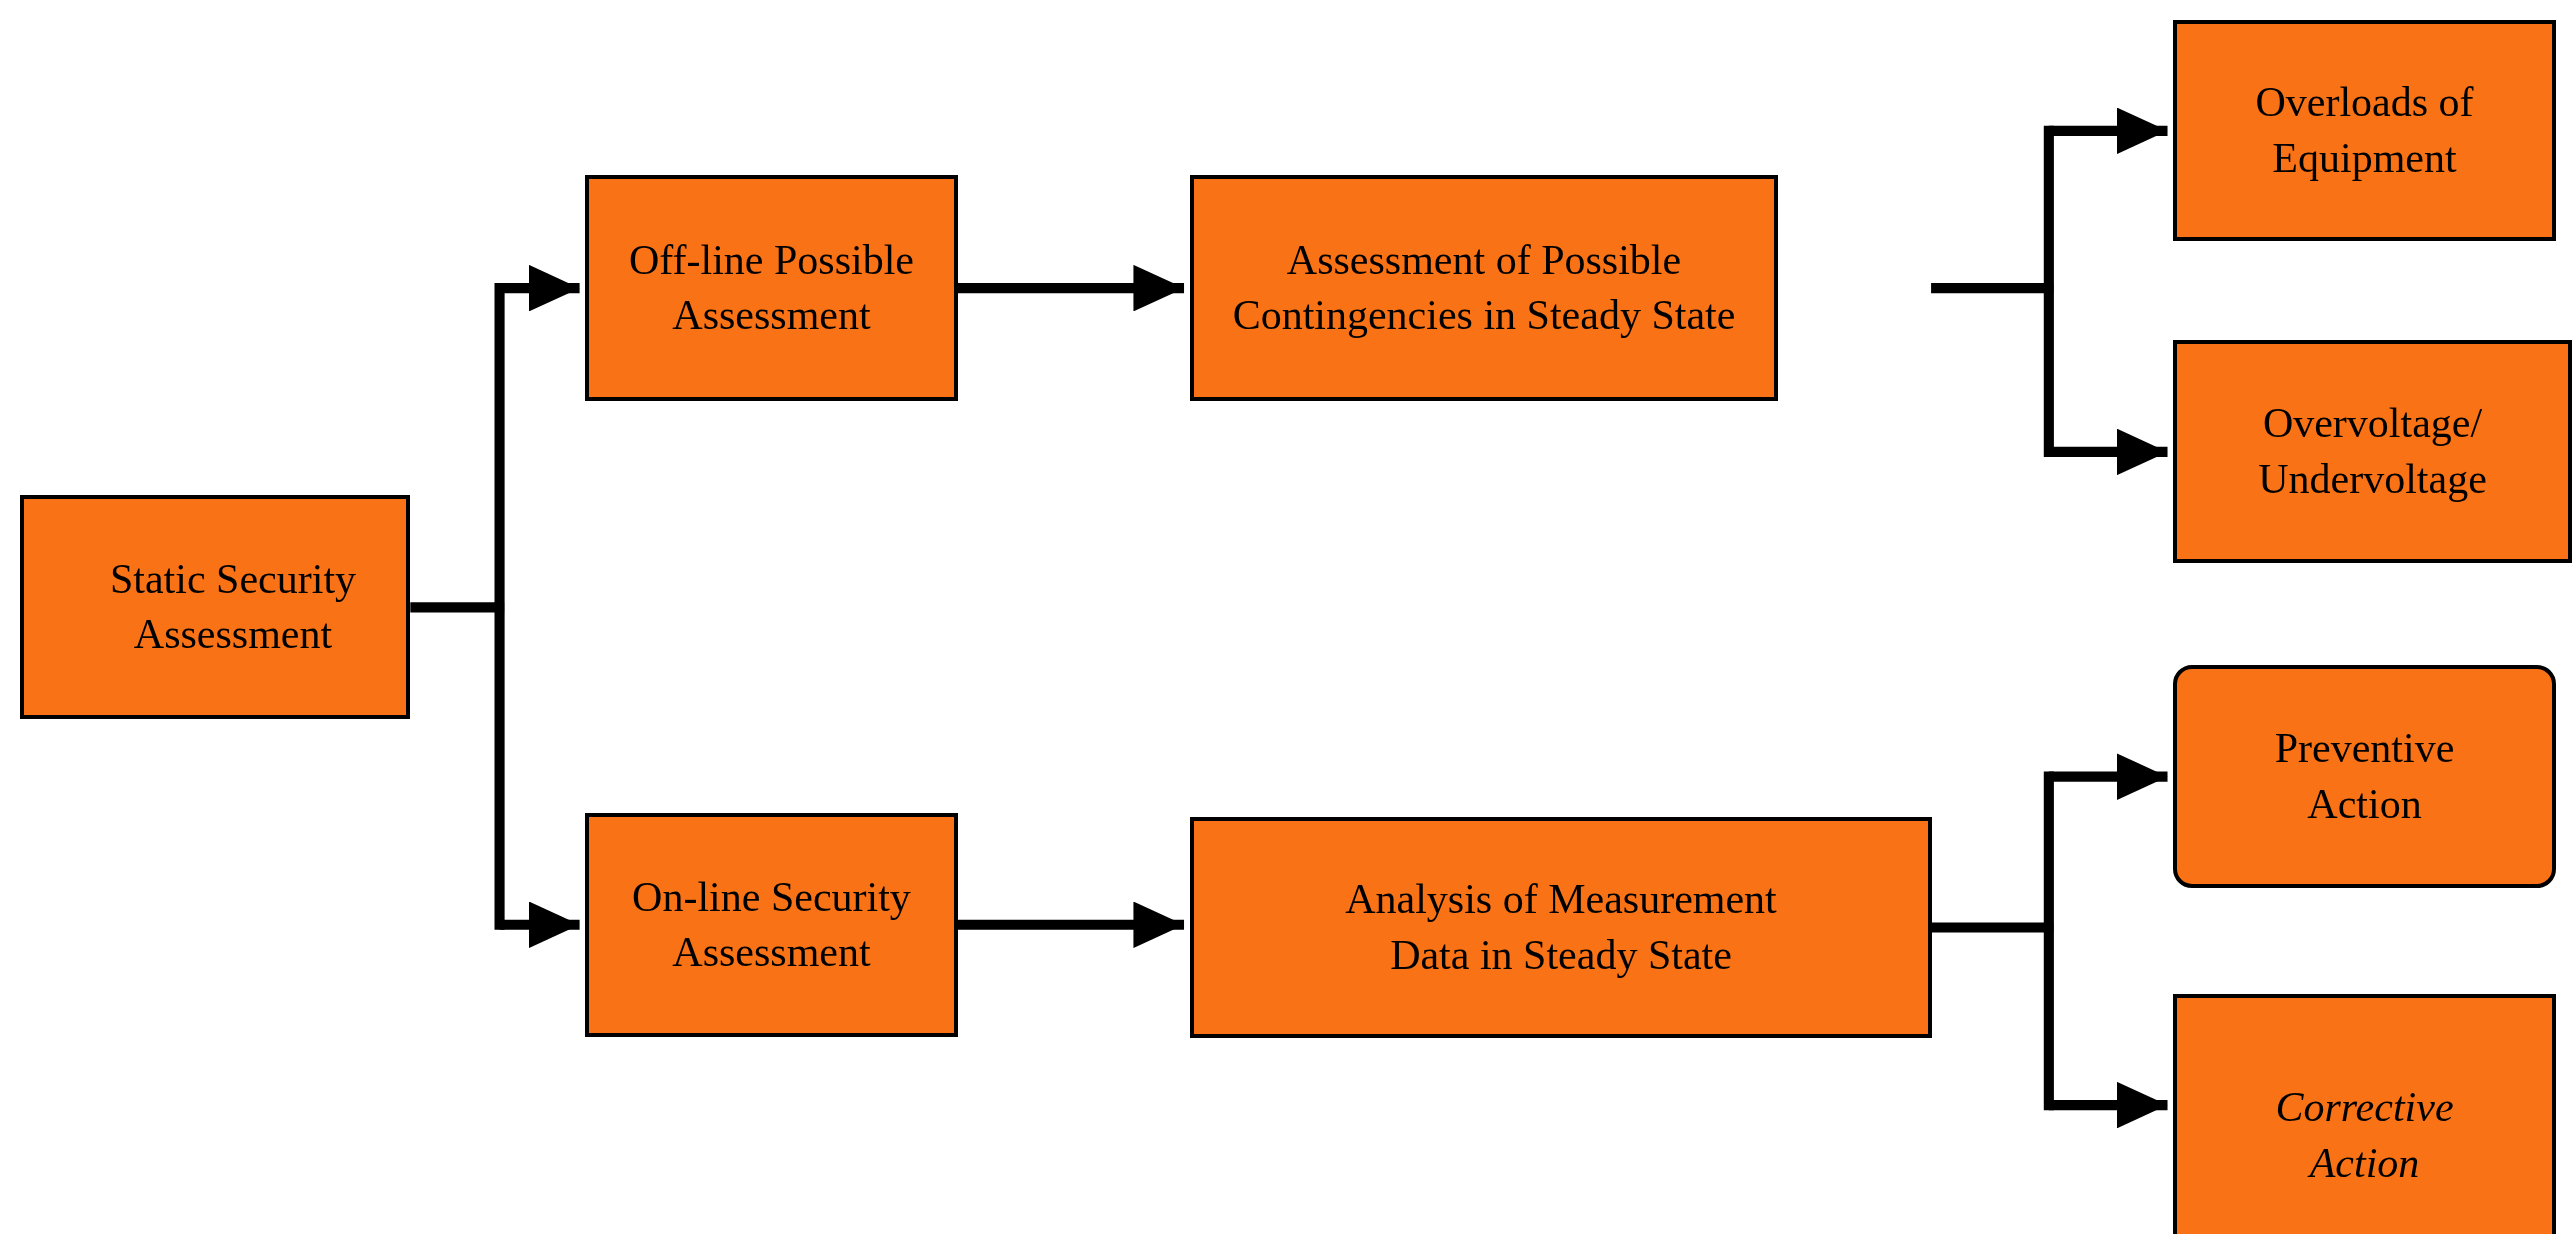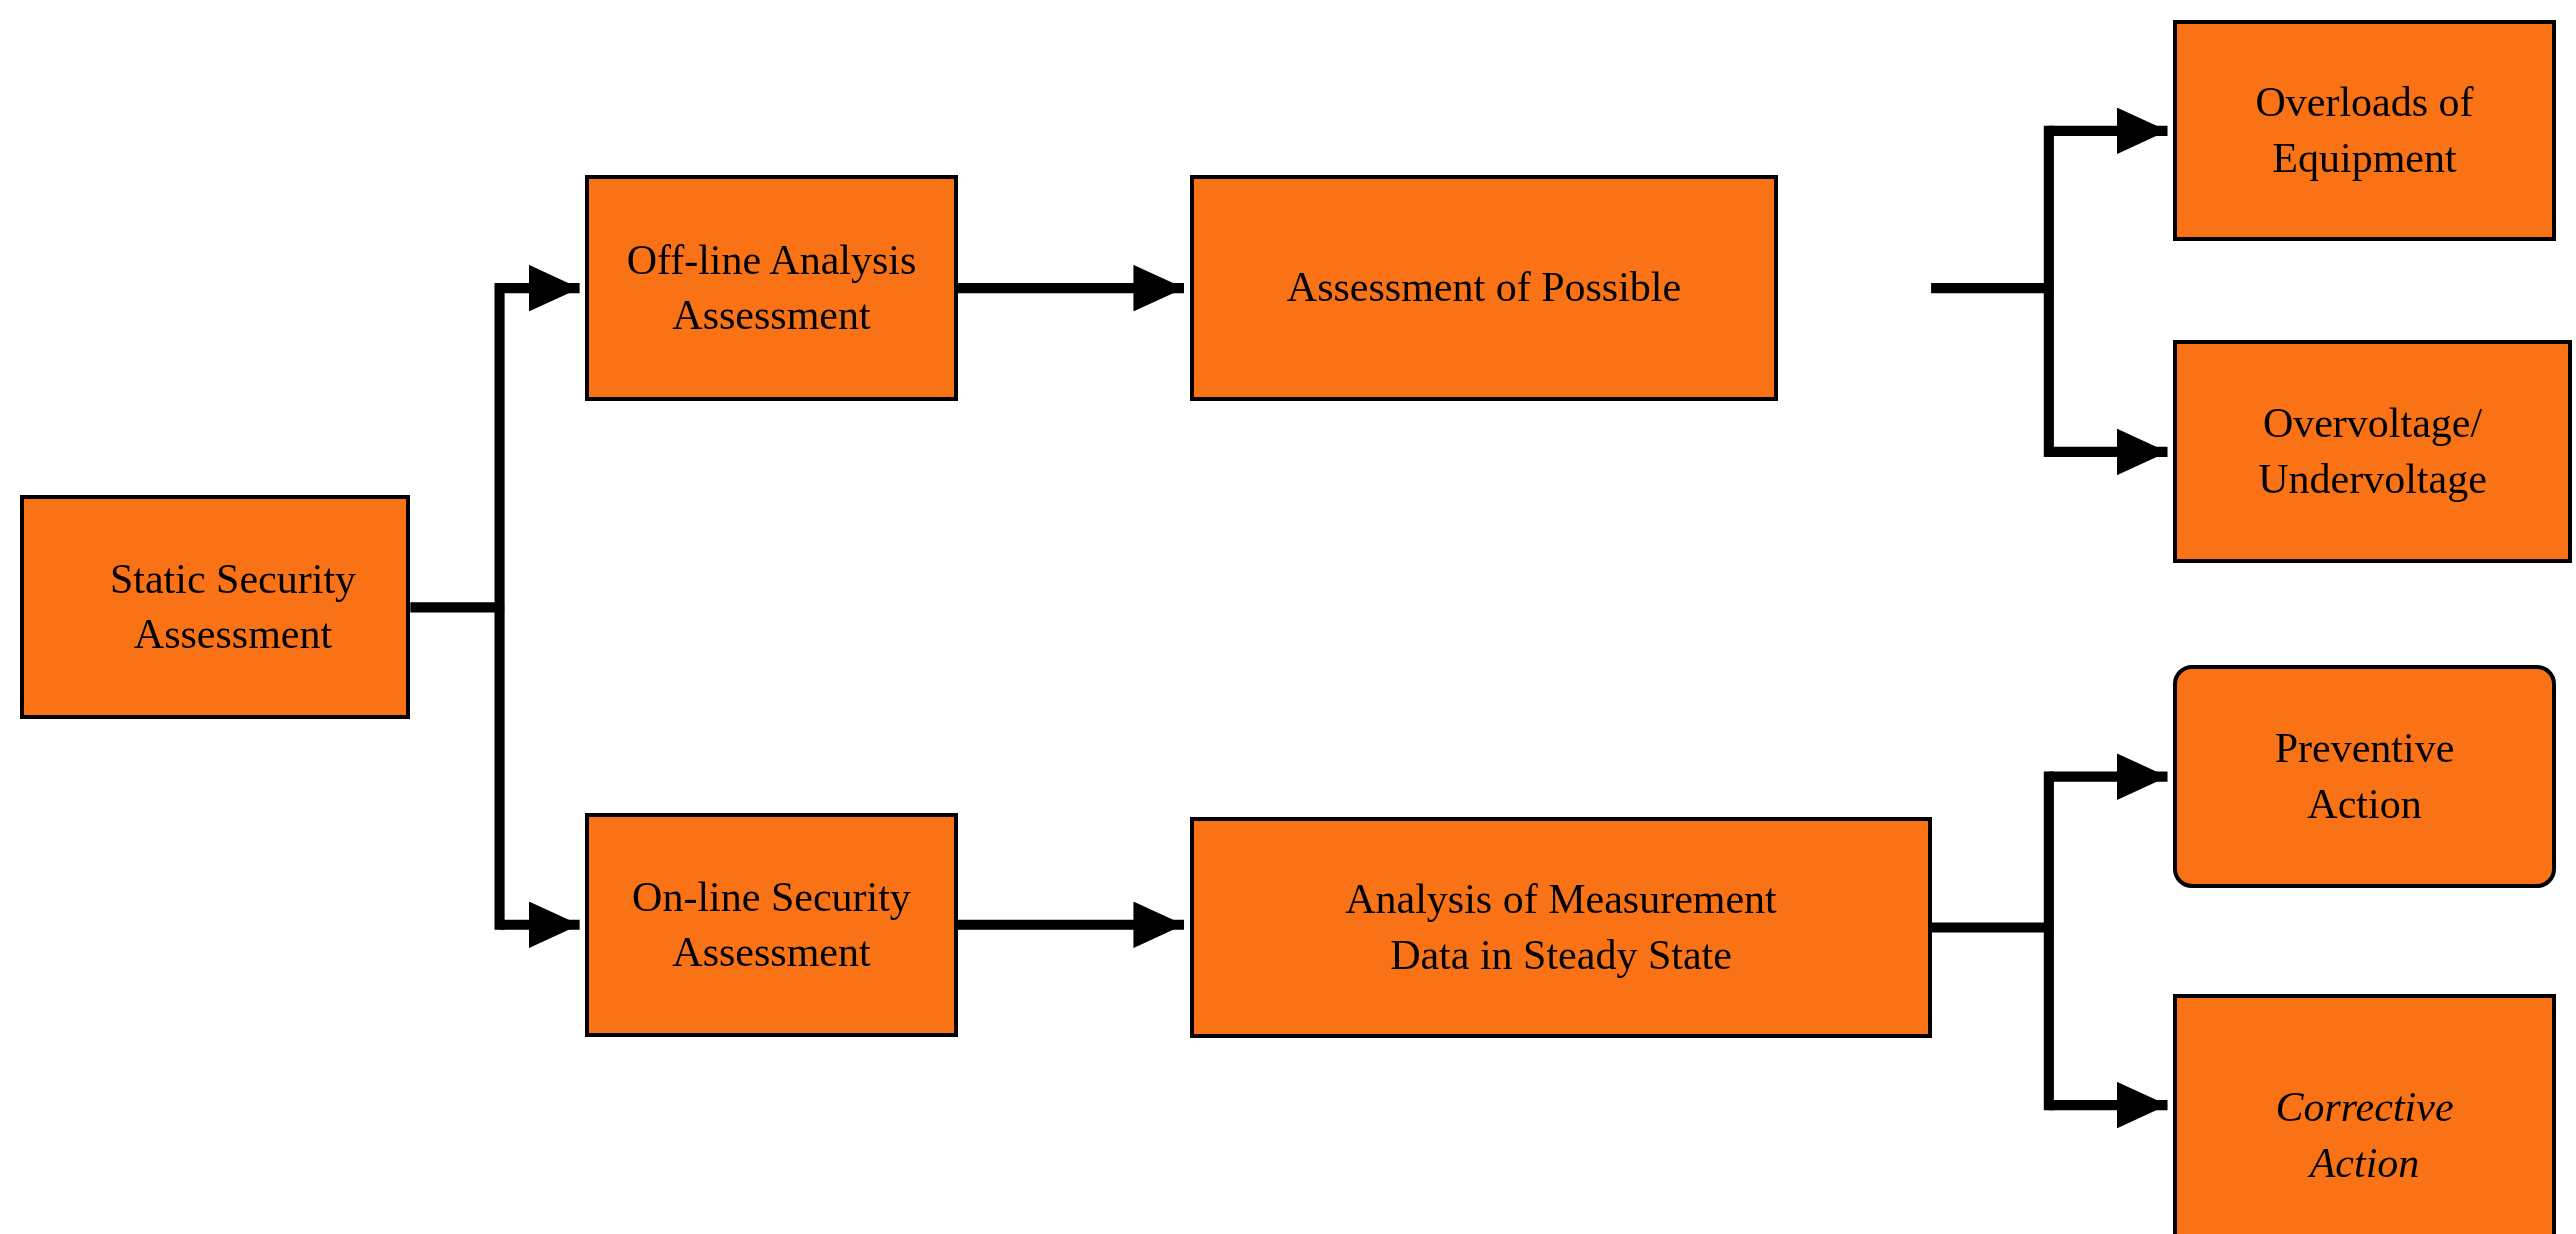--- a/index.html
+++ b/index.html
@@ -82,31 +82,32 @@
       <path marker-end="url(#arrowhead)" d="M2227,1201 L2356,1201"></path>
     </g>
   </svg>
 
   <div class="node" id="node-static">
     <div class="line">Static Security</div>
     <div class="line">Assessment</div>
   </div>
 
   <div class="node" id="node-offline">
-    <div class="line">Off-line Analysis</div>
+    <div class="line">Off-line Possible</div>
     <div class="line">Assessment</div>
   </div>
 
   <div class="node" id="node-online">
     <div class="line">On-line Security</div>
     <div class="line">Assessment</div>
   </div>
 
   <div class="node" id="node-assessment">
     <div class="line">Assessment of Possible</div>
+    <div class="line">Contingencies in Steady State</div>
   </div>
 
   <div class="node" id="node-analysis">
     <div class="line">Analysis of Measurement</div>
     <div class="line">Data in Steady State</div>
   </div>
 
   <div class="node" id="node-overloads">
     <div class="line">Overloads of</div>
     <div class="line">Equipment</div>

